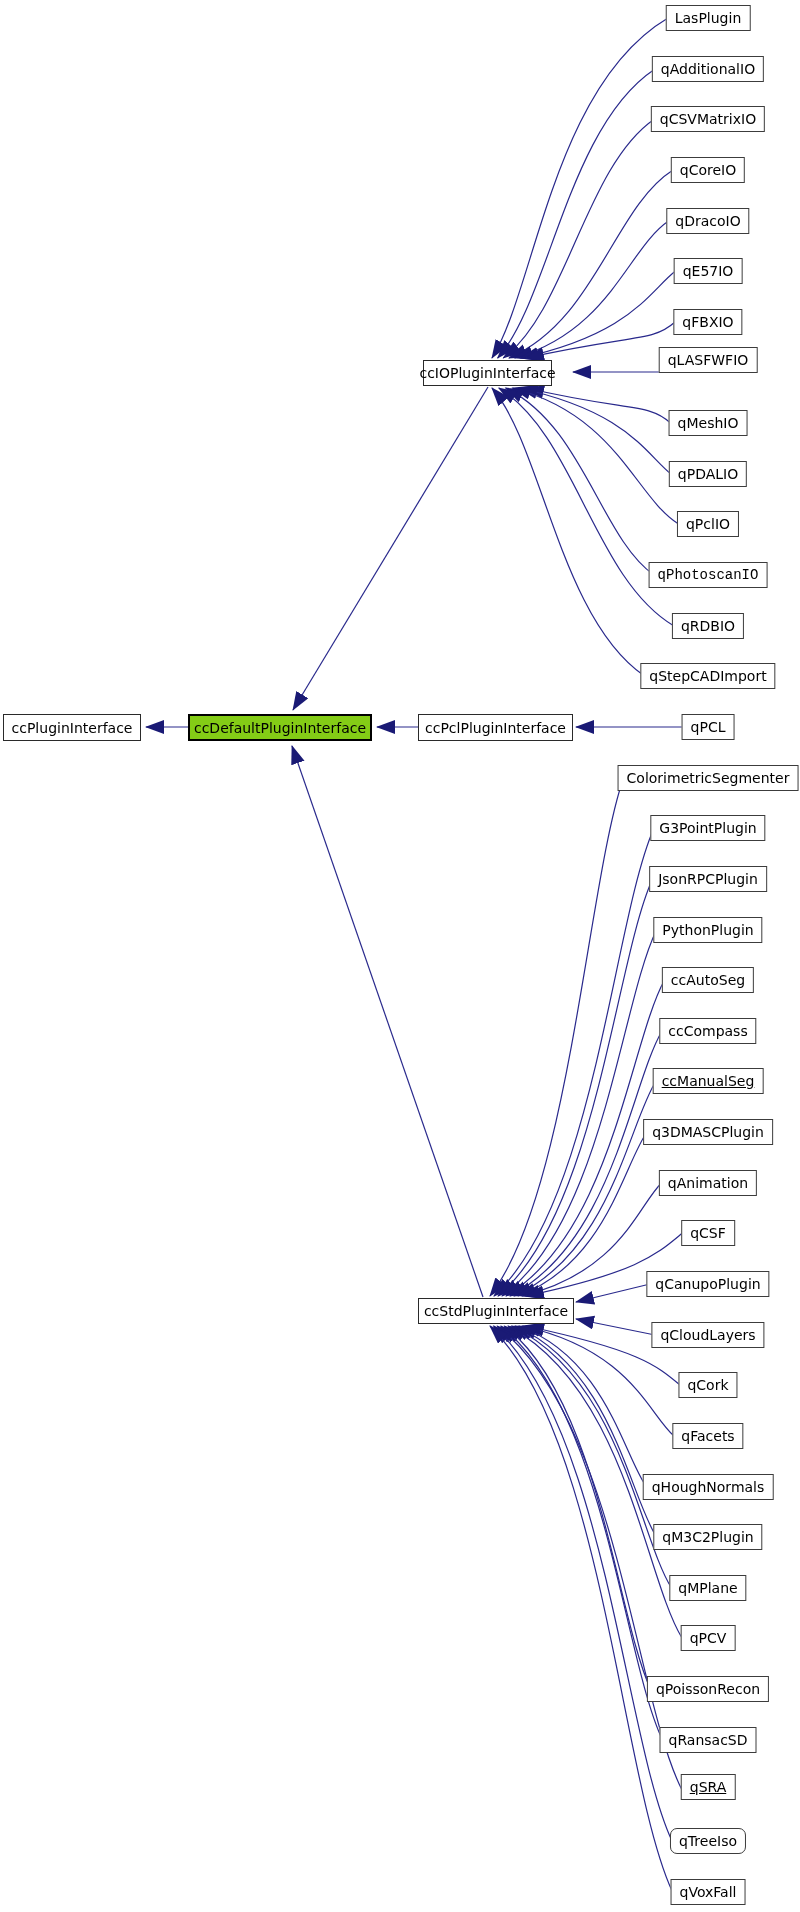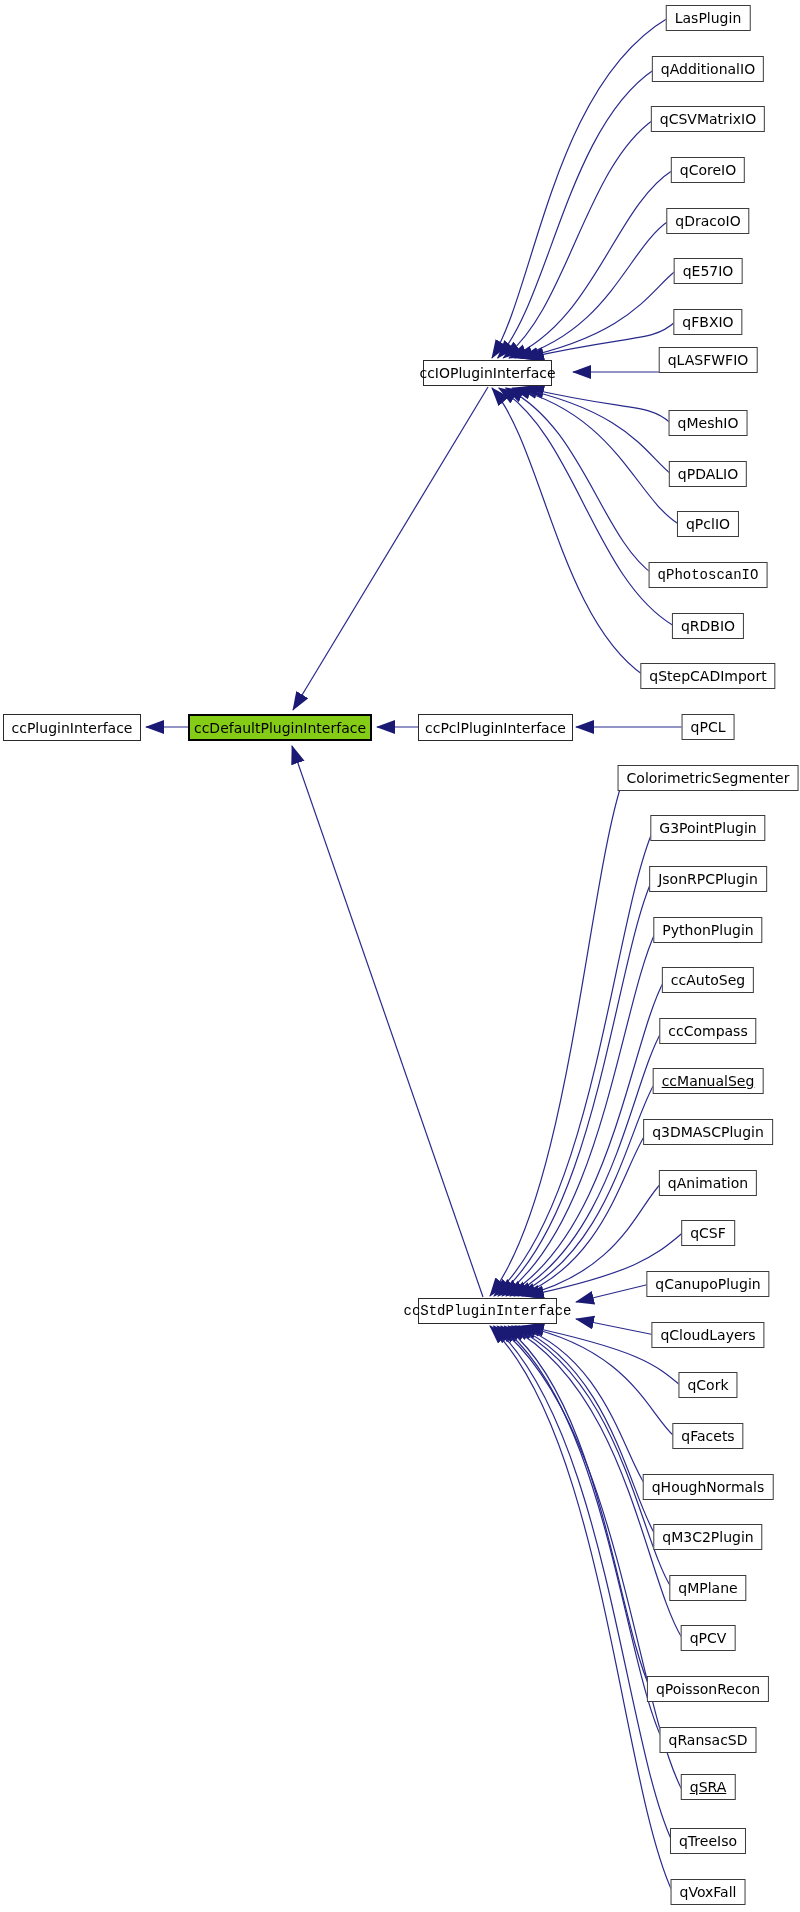--- a/index.html
+++ b/index.html
@@ -98,21 +98,21 @@
   </svg>
 
   <div class="node iface sel" id="node-default" style="left:188px; top:714px; width:184px; height:27px;">ccDefaultPluginInterface</div>
 
   <div class="node iface" id="node-base" style="left:3px; top:714px; width:138px; height:27px;">ccPluginInterface</div>
 
   <div class="node iface" id="node-io" style="left:423px; top:360px; width:129px; height:26px;">ccIOPluginInterface</div>
 
   <div class="node iface" id="node-pcl" style="left:418px; top:714px; width:155px; height:27px;">ccPclPluginInterface</div>
 
-  <div class="node iface" id="node-std" style="left:418px; top:1298px; width:139px; height:26px;font-family:Liberation Mono, monospace;">ccStdPluginInterface</div>
+  <div class="node iface" id="node-std" style="left:418px; top:1298px; width:156px; height:26px;">ccStdPluginInterface</div>
 
   <div id="plugin-nodes">
       <div class="node plugin" style="left: 708px; top: 5px;">LasPlugin</div>
       <div class="node plugin" style="left: 708px; top: 56px;">qAdditionalIO</div>
       <div class="node plugin" style="left: 708px; top: 106px;">qCSVMatrixIO</div>
       <div class="node plugin" style="left: 708px; top: 157px;">qCoreIO</div>
       <div class="node plugin" style="left: 708px; top: 208px;">qDracoIO</div>
       <div class="node plugin" style="left: 708px; top: 258px;">qE57IO</div>
       <div class="node plugin" style="left: 708px; top: 309px;">qFBXIO</div>
       <div class="node plugin" style="left: 708px; top: 347px;">qLASFWFIO</div>
@@ -137,16 +137,16 @@
       <div class="node plugin" style="left: 708px; top: 1322px;">qCloudLayers</div>
       <div class="node plugin" style="left: 708px; top: 1372px;">qCork</div>
       <div class="node plugin" style="left: 708px; top: 1423px;">qFacets</div>
       <div class="node plugin" style="left: 708px; top: 1474px;">qHoughNormals</div>
       <div class="node plugin" style="left: 708px; top: 1524px;">qM3C2Plugin</div>
       <div class="node plugin" style="left: 708px; top: 1575px;">qMPlane</div>
       <div class="node plugin" style="left: 708px; top: 1625px;">qPCV</div>
       <div class="node plugin" style="left: 708px; top: 1676px;">qPoissonRecon</div>
       <div class="node plugin" style="left: 708px; top: 1727px;">qRansacSD</div>
       <div class="node plugin" style="left: 708px; top: 1774px; text-decoration: underline;">qSRA</div>
-      <div class="node plugin" style="left: 708px; top: 1828px;">qTreeIso</div>
+      <div class="node plugin" style="left: 708px; top: 1828px; border-radius: 7px;">qTreeIso</div>
       <div class="node plugin" style="left: 708px; top: 1879px;">qVoxFall</div>
     </div>
 </div>
 
 </body></html>

